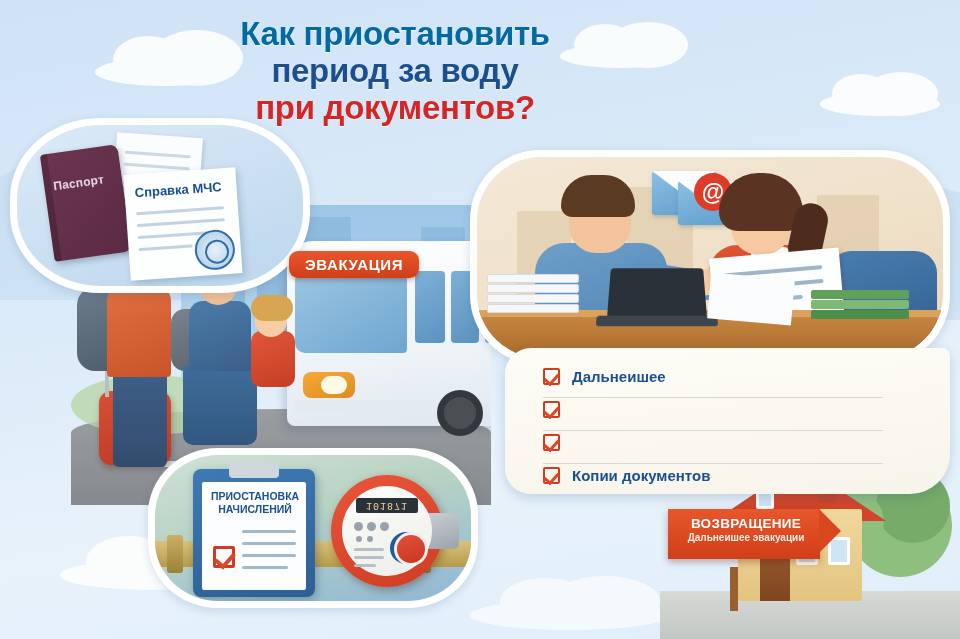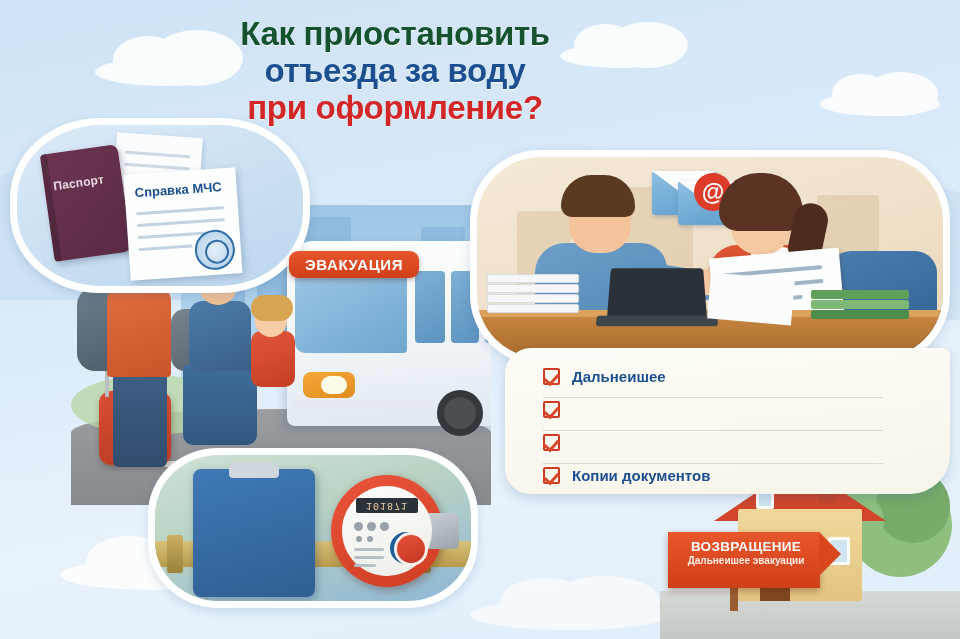--- a/index.html
+++ b/index.html
@@ -43,21 +43,21 @@
   
   .title{
     position:absolute;left:180px;top:16px;width:430px;text-align:center;
     line-height:1.12; z-index:40;
   }
   .title .ln{
     font-weight:bold; font-size:33px; letter-spacing:-.3px;
     text-shadow:0 1px 1px rgba(255,255,255,.85);
     white-space:nowrap;
   }
-  .ln1{color:#14532d;}
+  .ln1{color:#0369a1;}
   .ln2{color:#1b4f8f;}
   .ln3{color:#d32626;}
 
   
   .panel{position:absolute;background:#fff;border-radius:60px;
          box-shadow:0 3px 10px rgba(40,80,130,.16);overflow:hidden;}
   .panel .inner{position:absolute;inset:7px;border-radius:54px;overflow:hidden;background:#eaf3fb;}
 
   
   .docs{left:10px;top:118px;width:300px;height:175px;border-radius:90px/80px;}
@@ -250,21 +250,21 @@
     background:linear-gradient(180deg,#d6d9d5 0%,#c3c7c4 100%);}
   .house{position:absolute;left:78px;bottom:38px;width:124px;height:92px;
     background:linear-gradient(180deg,#f0d79c 0%,#e3c581 100%);border-radius:2px;}
   .roof{position:absolute;left:54px;bottom:118px;width:0;height:0;
     border-left:86px solid transparent;border-right:86px solid transparent;
     border-bottom:58px solid #d2452a;}
   .chimney{position:absolute;left:158px;bottom:136px;width:18px;height:36px;background:#c2452b;border-radius:2px;}
   .door{position:absolute;left:100px;bottom:38px;width:30px;height:58px;
     background:linear-gradient(180deg,#9a5a2d 0%,#7e4721 100%);border-radius:3px 3px 0 0;}
   .hwin{position:absolute;background:#cfe5f2;border:3px solid #fdfdfb;border-radius:2px;}
-  .retSign{position:absolute;left:8px;bottom:51px;width:152px;padding:7px 6px 22px 10px;
+  .retSign{position:absolute;left:8px;bottom:80px;width:152px;padding:7px 6px 16px 10px;
     background:linear-gradient(180deg,#e8562c 0%,#cf3f18 100%);
     box-shadow:0 3px 7px rgba(90,30,10,.35);z-index:5;}
   .retSign::after{content:"";position:absolute;right:-21px;top:0;width:0;height:0;
     border-top:22px solid transparent;border-bottom:22px solid transparent;border-left:22px solid #d9471f;}
   .retT1{color:#fff;font-size:13.5px;font-weight:bold;letter-spacing:.3px;text-align:center;}
   .retT2{color:#fdeee6;font-size:10px;font-weight:bold;text-align:center;margin-top:1px;}
   .signPost{position:absolute;left:70px;bottom:28px;width:8px;height:44px;background:#9b5f2f;}
 </style>
 </head>
 <body>
@@ -274,22 +274,22 @@
   <div class="hill hillA"></div>
   <div class="hill hillB"></div>
   <div class="cloud cloudA"></div>
   <div class="cloud cloudB"></div>
   <div class="cloud cloudC"></div>
   <div class="cloud cloudD"></div>
   <div class="cloud cloudE"></div>
 
   <div class="title">
     <div class="ln ln1">Как приостановить</div>
-    <div class="ln ln2">отъезда за воду</div>
-    <div class="ln ln3">при оформление?</div>
+    <div class="ln ln2">период за воду</div>
+    <div class="ln ln3">при документов?</div>
   </div>
 
   <div class="busScene">
     <div class="busCity">
       <div class="bld" style="left:24px;top:26px;width:40px;height:120px;"></div>
       <div class="bld" style="left:76px;top:54px;width:34px;height:92px;"></div>
       <div class="bld" style="left:124px;top:12px;width:46px;height:134px;"></div>
       <div class="bld" style="left:186px;top:46px;width:38px;height:100px;"></div>
       <div class="bld" style="left:240px;top:22px;width:44px;height:124px;"></div>
     </div>
@@ -451,20 +451,31 @@
     </div>
   </div>
 
   <div class="panel clipPanel">
     <div class="inner">
       <div class="pipe"></div>
       <div class="pipeRing" style="left:12px;"></div>
       <div class="pipeRing" style="right:40px;"></div>
       <div class="clipboard">
         <div class="clipClamp"></div>
+        <div class="clipPaper">
+          <div class="clipTitle">
+            <div>ПРИОСТАНОВКА</div>
+            <div>НАЧИСЛЕНИЙ</div>
+          </div>
+          <i class="clipLn" style="left:40px;top:48px;width:54px;"></i>
+          <i class="clipLn" style="left:40px;top:60px;width:54px;"></i>
+          <i class="clipLn" style="left:40px;top:72px;width:54px;"></i>
+          <i class="clipLn" style="left:40px;top:84px;width:46px;"></i>
+          <div class="clipCheck"></div>
+        </div>
       </div>
       <div class="meter">
         <div class="meterNut"></div>
         <div class="meterFace">
           <div class="meterDisp">101871</div>
           <i class="meterDot" style="left:12px;top:36px;width:9px;height:9px;"></i>
           <i class="meterDot" style="left:25px;top:36px;width:9px;height:9px;"></i>
           <i class="meterDot" style="left:38px;top:36px;width:9px;height:9px;"></i>
           <i class="meterDot" style="left:14px;top:50px;width:6px;height:6px;"></i>
           <i class="meterDot" style="left:25px;top:50px;width:6px;height:6px;"></i>

